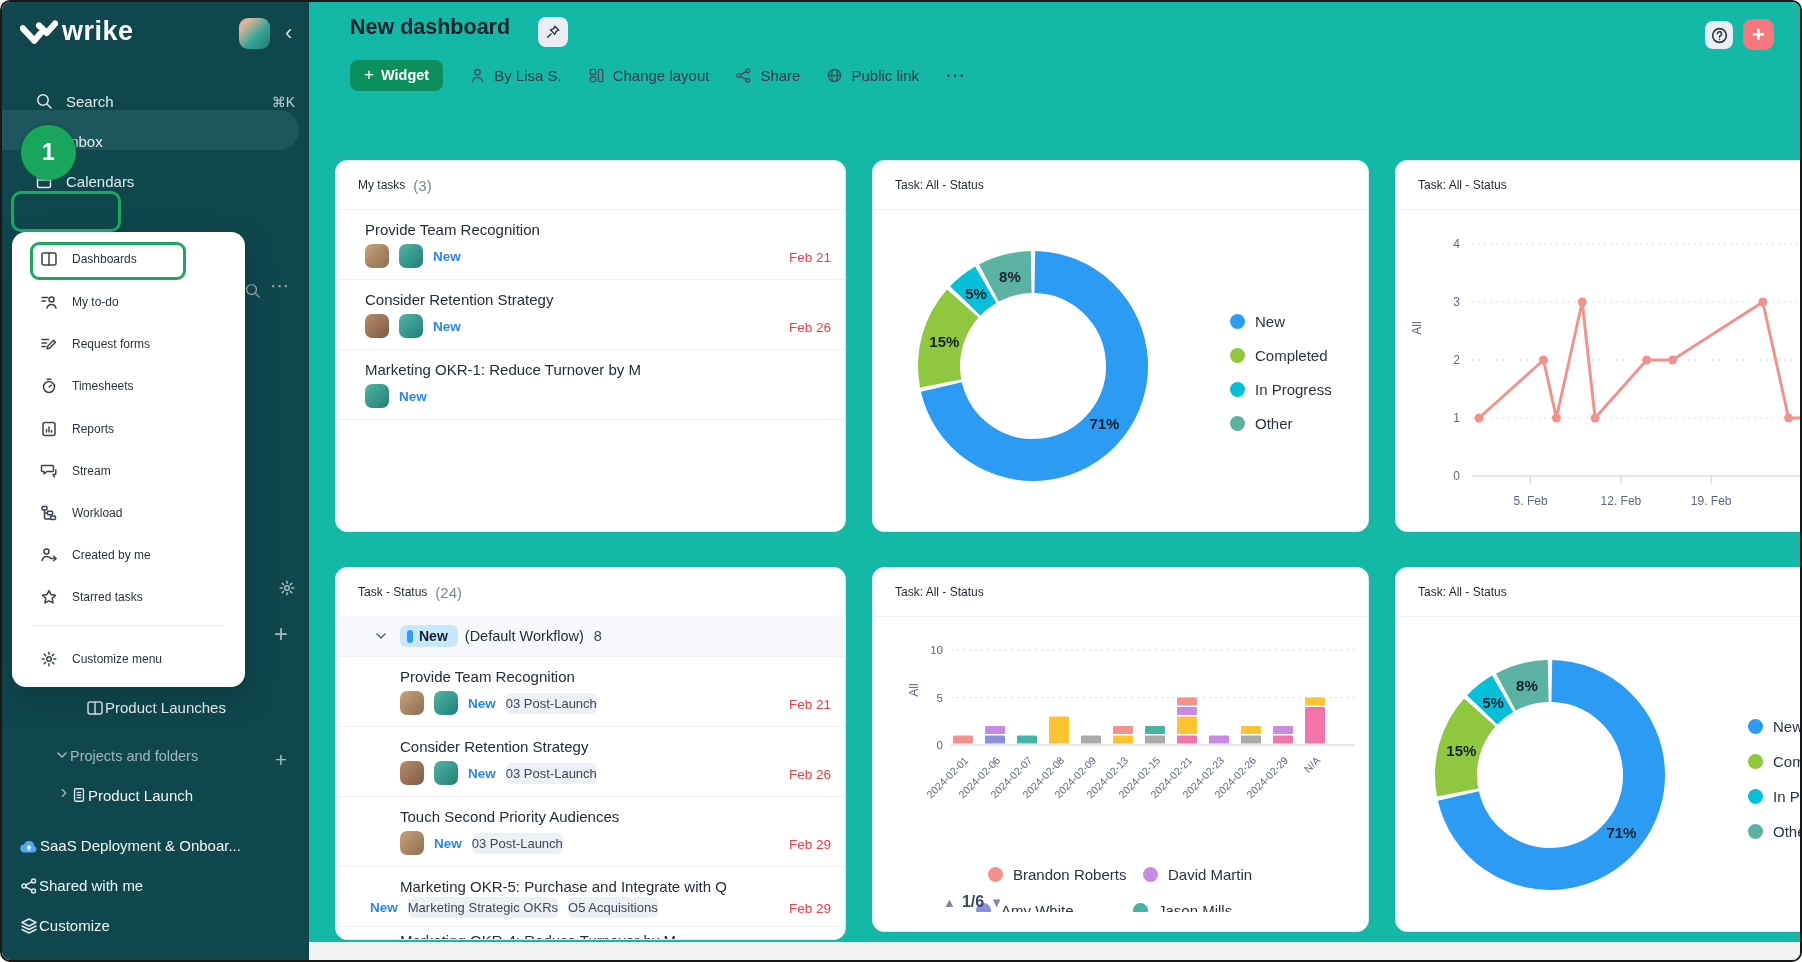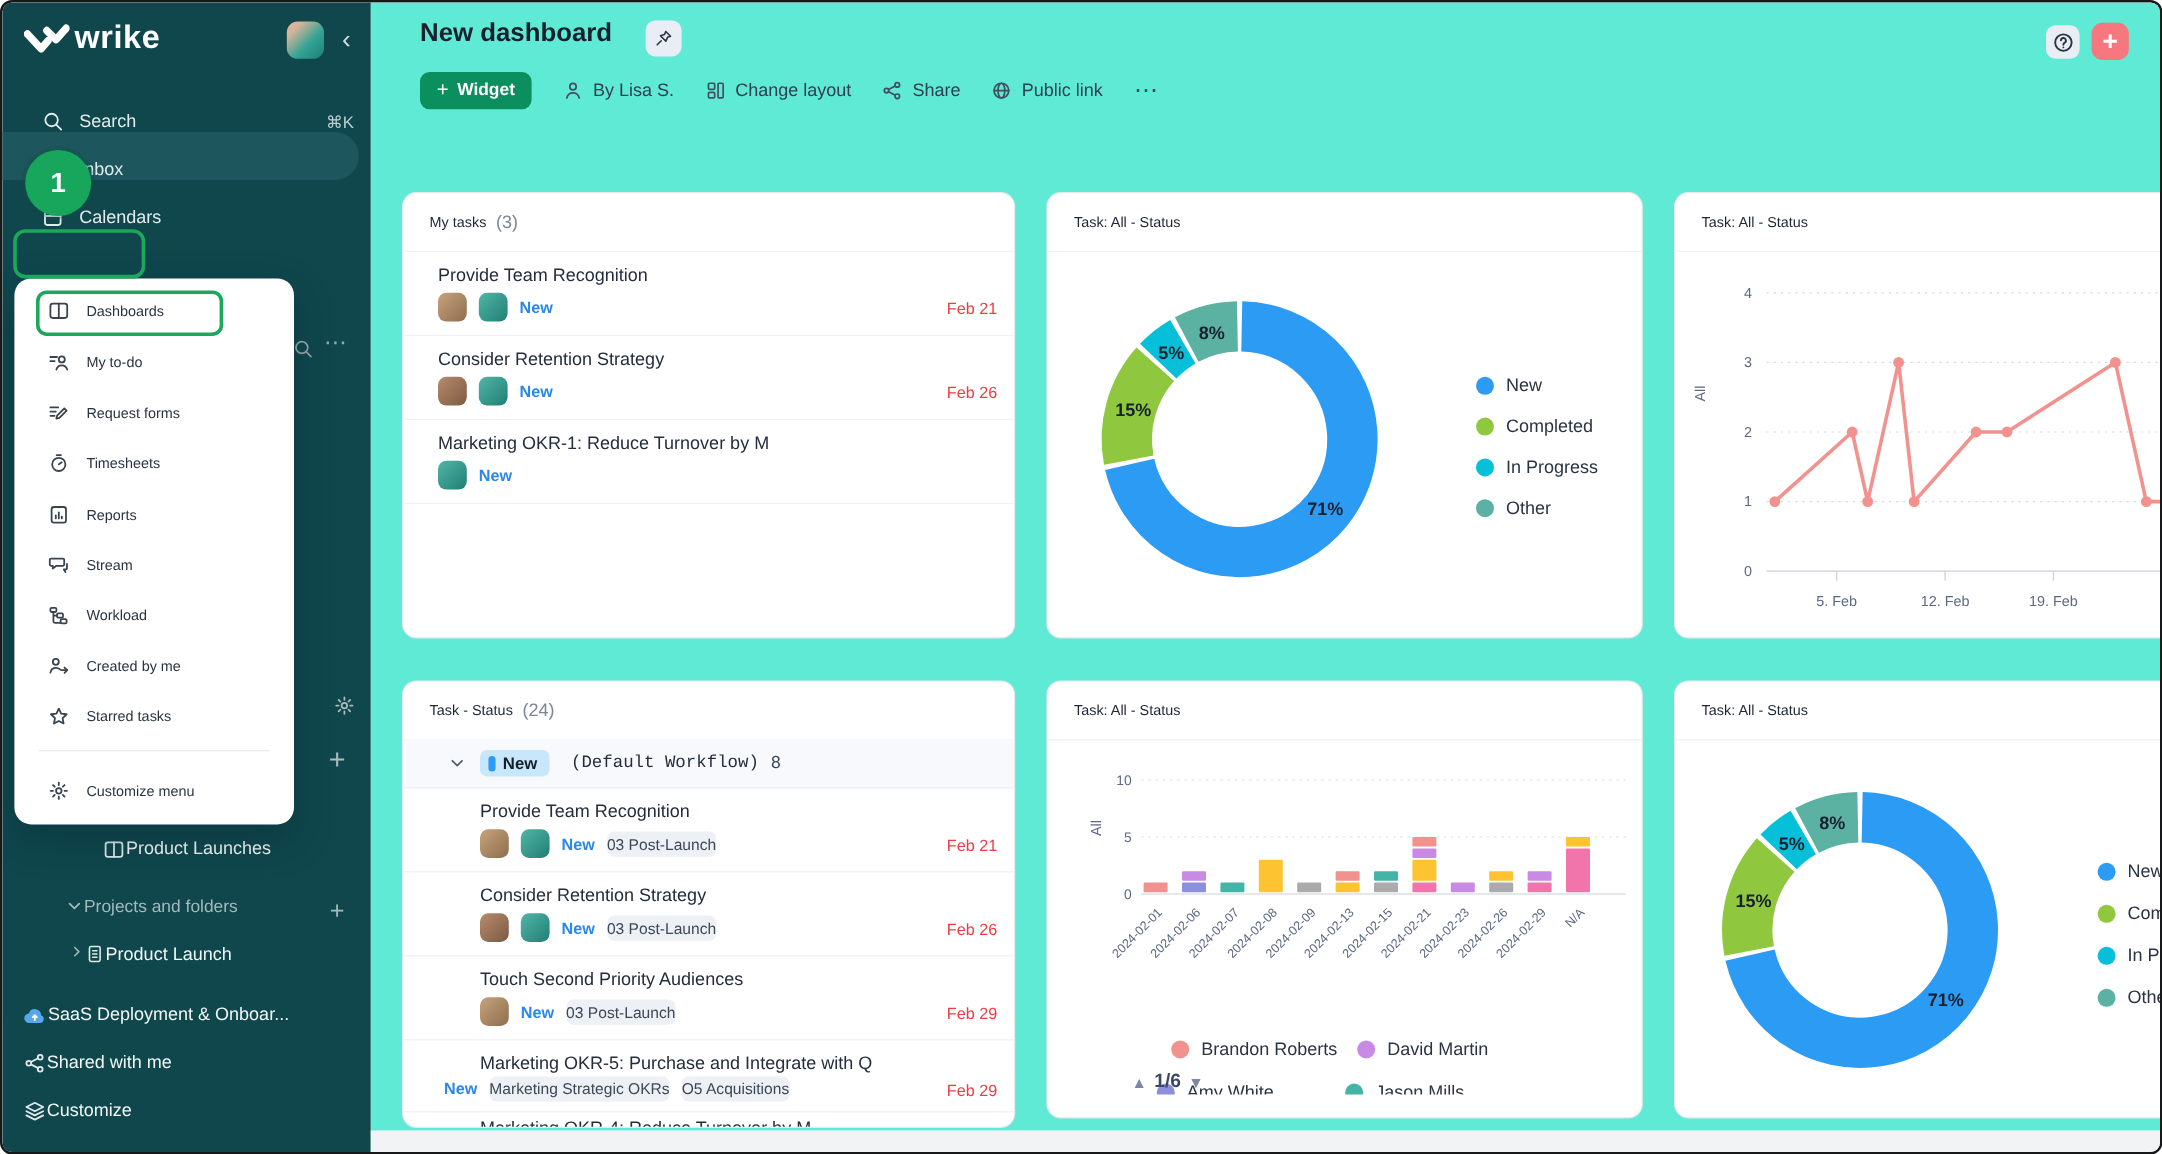--- a/index.html
+++ b/index.html
@@ -20,21 +20,21 @@
   .green-box{position:absolute;border:3px solid #1BA75C;border-radius:10px;z-index:7;pointer-events:none;}
   .ghost-ic{position:absolute;color:#93a9ac;}
   .lrow{position:absolute;left:0;width:100%;height:34px;display:flex;gap:1px;box-sizing:border-box;font-size:15px;color:#f2f7f7;}
   .lrow .muted{color:#a3b9bc;font-size:14.5px;}
   
   #menu-panel{position:absolute;left:10px;top:230px;width:233px;height:455px;background:#fff;border-radius:14px;box-shadow:0 12px 32px rgba(8,30,40,.30);z-index:5;}
   .menu-item{position:absolute;left:16px;right:12px;height:36px;display:flex;align-items:center;gap:14px;padding-left:12px;font-size:12px;color:#2a3441;border-radius:8px;}
   .menu-item .icn{color:#39444f;}
   .menu-sep{position:absolute;left:20px;right:20px;height:1px;background:#e7ebef;}
   
-  #main{position:absolute;left:307px;top:0;right:0;bottom:0;background:#5eead4;}
+  #main{position:absolute;left:307px;top:0;right:0;bottom:0;background:#14b8a6;}
   .page-title{position:absolute;left:41px;top:13px;font-size:21.5px;font-weight:700;color:#17202e;}
   .pin-btn{position:absolute;left:229px;top:15px;width:30px;height:30px;border-radius:8px;background:#e9eef6;display:flex;align-items:center;justify-content:center;color:#2b3646;}
   #toolbar{position:absolute;left:41px;top:57px;height:32px;display:flex;align-items:center;gap:26px;font-size:15px;color:#333e4f;}
   .tb-item{display:flex;align-items:center;gap:8px;color:#333e4f;}
   .tb-item .icn{color:#434e5e;width:17px;height:17px;}
   .widget-btn{display:flex;align-items:center;gap:7px;background:#0b8f5f;color:#fff;font-weight:700;font-size:14.5px;border-radius:8px;padding:0 14px;height:31px;}
   .help-btn{position:absolute;left:1396px;top:19px;width:28px;height:28px;border-radius:8px;background:#e9edf4;display:flex;align-items:center;justify-content:center;color:#2b3442;}
   .add-btn{position:absolute;left:1434px;top:17px;width:31px;height:31px;border-radius:9px;background:#F7777E;color:#fff;font-size:22px;font-weight:700;display:flex;align-items:center;justify-content:center;}
   .bottom-strip{position:absolute;left:0;right:0;top:940px;bottom:0;background:#f2f3f5;}
   
@@ -479,21 +479,21 @@
       <div class="group-row">
         <span class="icn" style="left:0;margin-left:38px;width:14px;height:14px;color:#55606e;">
             <svg viewBox="0 0 14 14">
               <path d="M3 5l4 4 4-4"></path>
             </svg>
           </span>
         <span class="status-pill" style="margin-left:12px;">
             <span class="bar"></span>
             <span>New</span>
           </span>
-        <span style="margin-left:18px;font-size:14.5px;color:#242d3c;font-family:Liberation Mono, monospace;">(Default Workflow)</span>
+        <span style="margin-left:7px;font-size:14.5px;color:#242d3c;">(Default Workflow)</span>
         <span style="margin-left:10px;font-size:14.5px;color:#3a4556;">8</span>
       </div>
       <div class="trow" style="top:88px;height:70px;">
         <span class="ttl" style="left:64px;">Provide Team Recognition</span>
         <div class="meta" style="left:64px;">
           <span class="avatar av-a"></span>
             <span class="avatar av-b"></span>
           <span class="status-link">New</span>
           <span class="tagpill">03 Post-Launch</span>
         </div>
@@ -569,21 +569,21 @@
           <rect x="368" y="119.5" width="20" height="8" fill="#ABABAB" rx="1"></rect>
           <rect x="368" y="110" width="20" height="8" fill="#FDC331" rx="1"></rect>
           <text x="384" y="145" text-anchor="end" font-size="10.5" fill="#5d6983" transform="rotate(-45 384 145)">2024-02-26</text>
           <rect x="400" y="119.5" width="20" height="8" fill="#F175AA" rx="1"></rect>
           <rect x="400" y="110" width="20" height="8" fill="#C98AE4" rx="1"></rect>
           <text x="416" y="145" text-anchor="end" font-size="10.5" fill="#5d6983" transform="rotate(-45 416 145)">2024-02-29</text>
           <rect x="432" y="91" width="20" height="36.5" fill="#F175AA" rx="1"></rect>
           <rect x="432" y="81.5" width="20" height="8" fill="#FDC331" rx="1"></rect>
           <text x="448" y="145" text-anchor="end" font-size="10.5" fill="#5d6983" transform="rotate(-45 448 145)">N/A</text>
         </svg>
-      <div style="position:absolute;left:48px;top:292px;width:420px;height:52px;overflow:hidden;">
+      <div style="position:absolute;left:60px;top:292px;width:420px;height:52px;overflow:hidden;">
         <div style="position:absolute;top:6px;left:55px;" class="legend-item">
             <span class="legend-dot" style="background: rgb(242, 146, 142);"></span>
             <span>Brandon Roberts</span>
           </div>
         <div style="position:absolute;top:6px;left:210px;" class="legend-item">
             <span class="legend-dot" style="background: rgb(201, 138, 228);"></span>
             <span>David Martin</span>
           </div>
         <div style="position:absolute;top:42px;left:43px;" class="legend-item">
             <span class="legend-dot" style="background: rgb(138, 144, 219);"></span>

